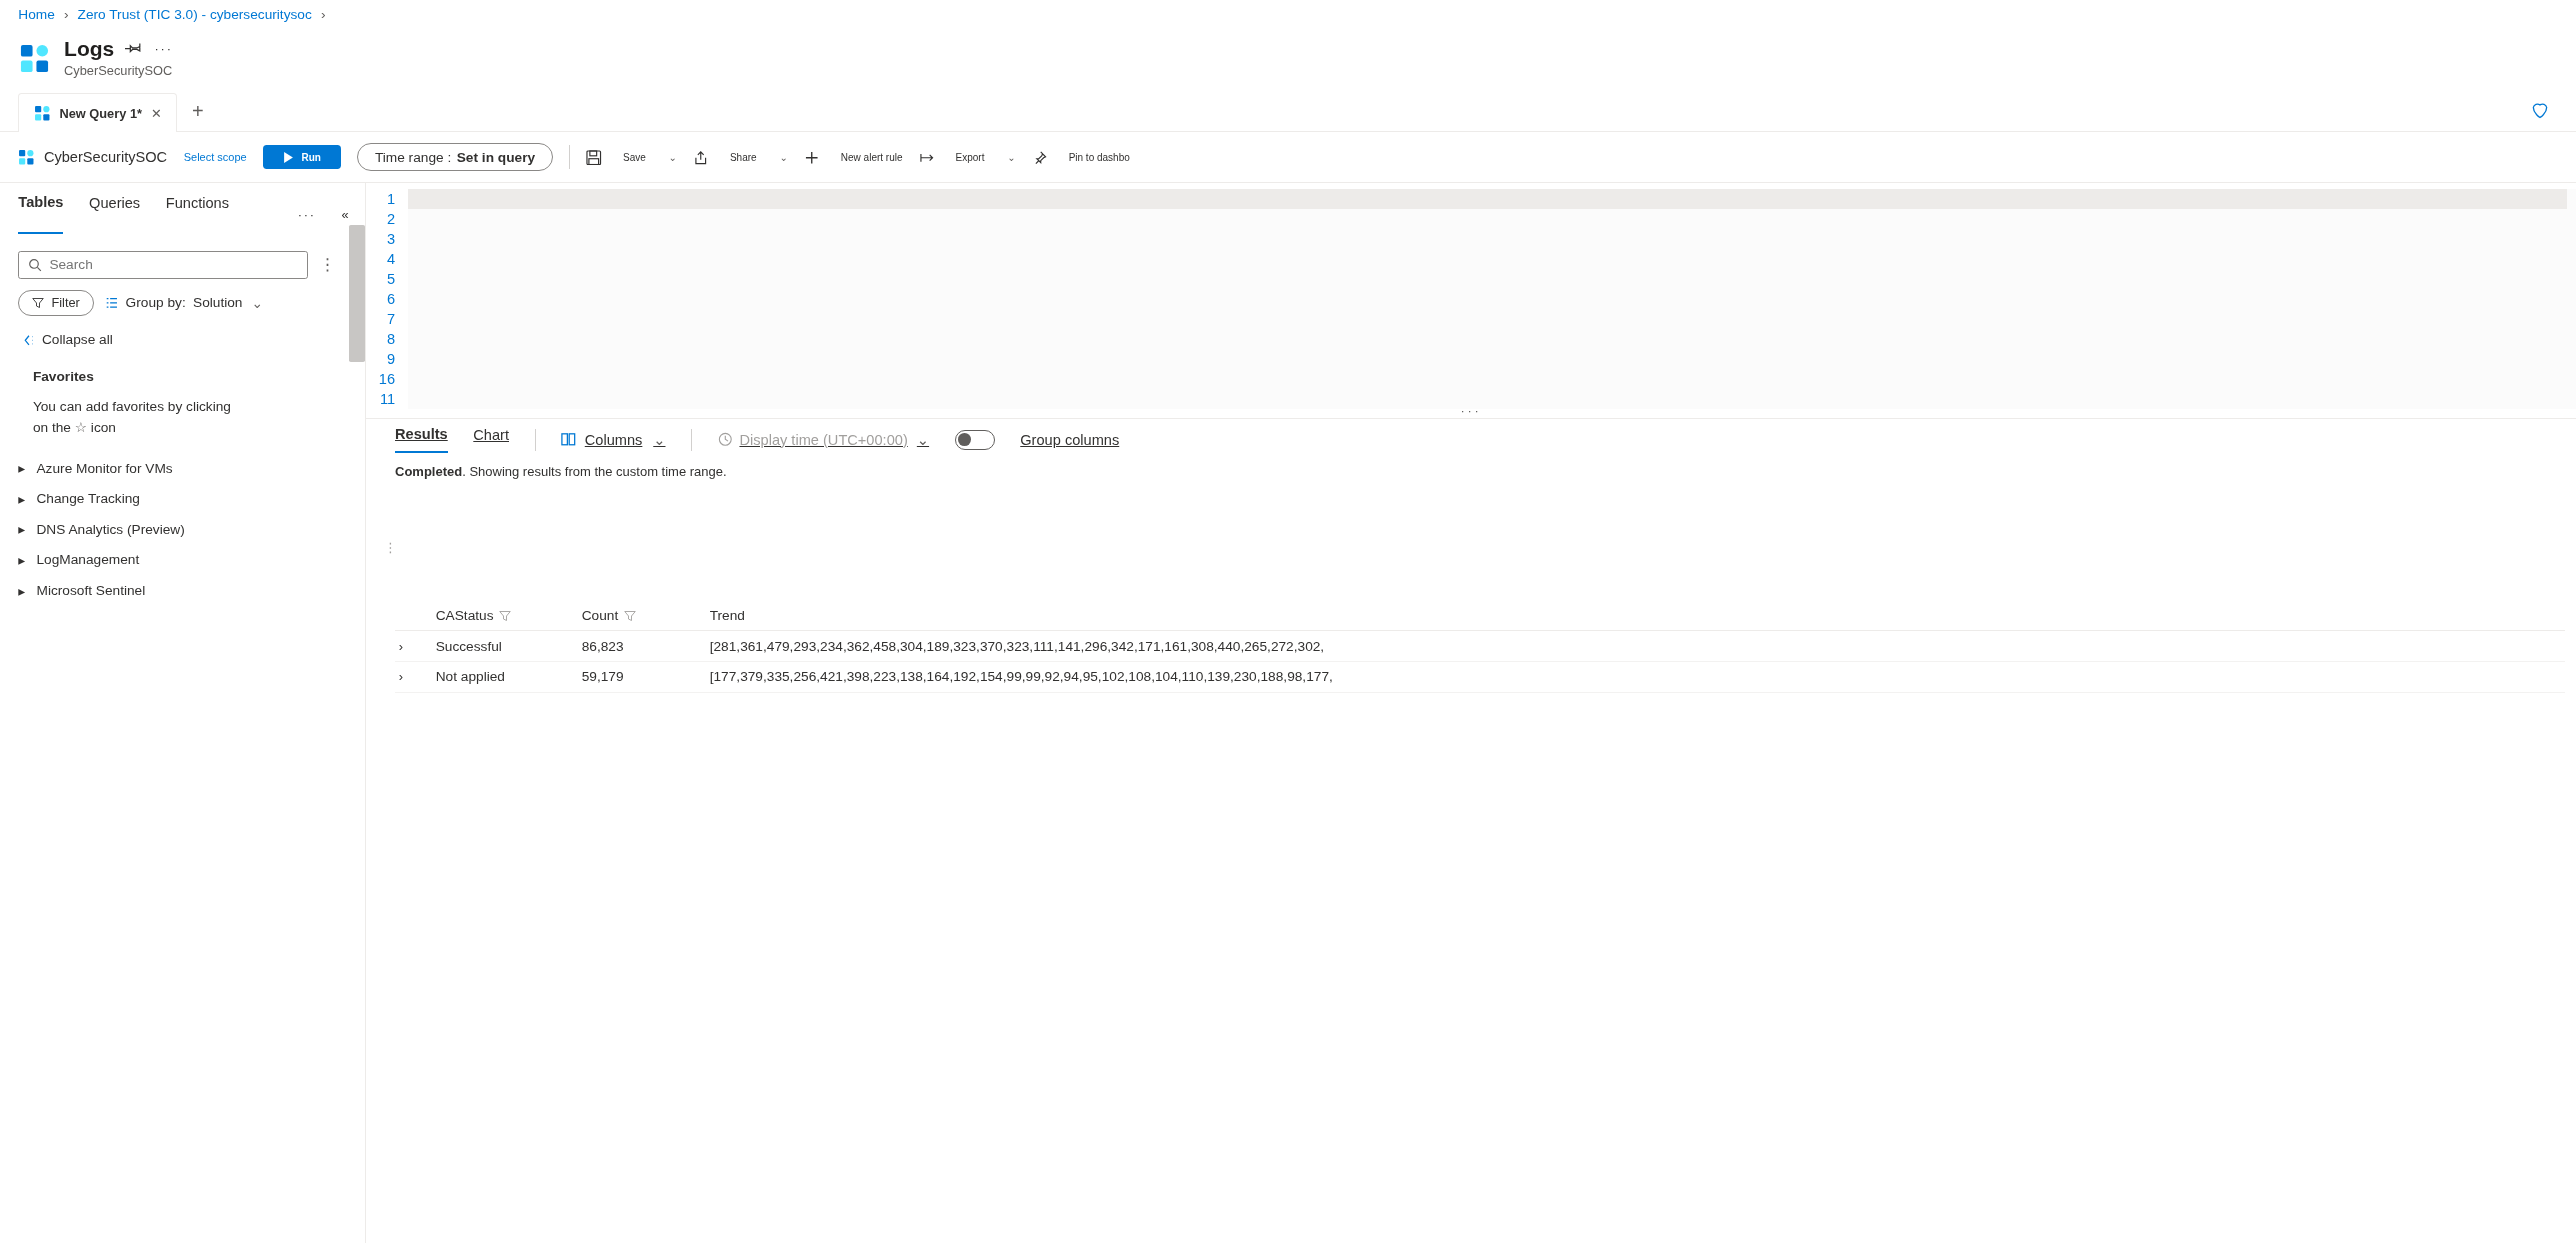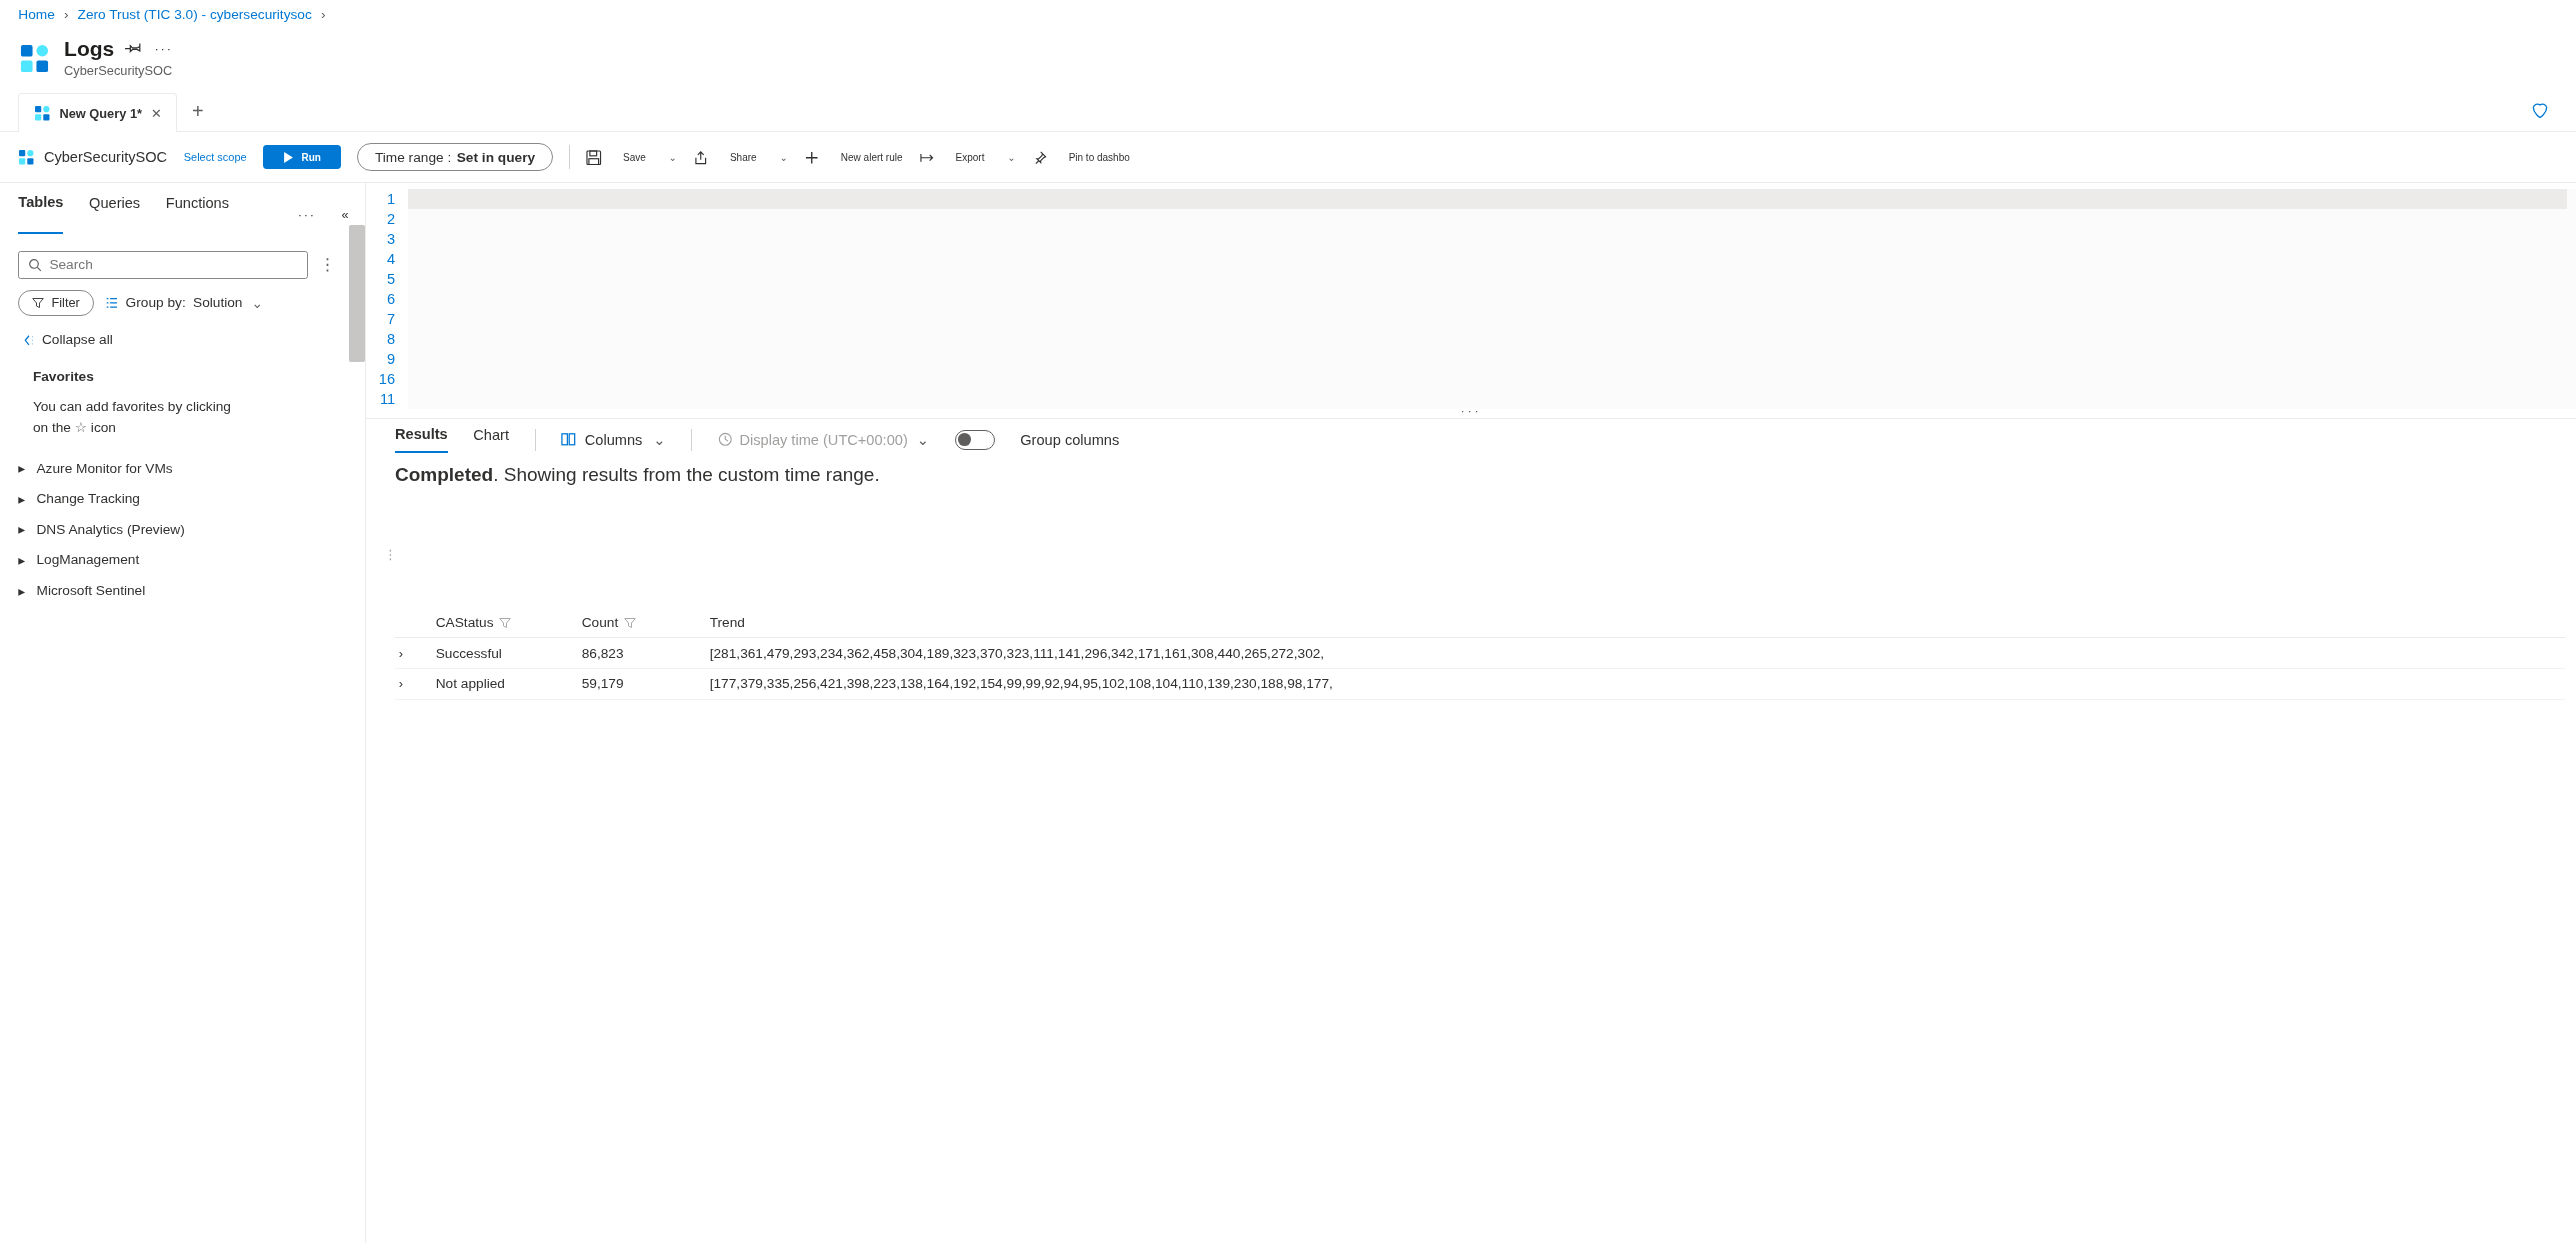--- a/index.html
+++ b/index.html
@@ -73,31 +73,31 @@
     .gutter { padding: 0 12.8px; text-align: right; color: #0078d4; background: #fff; user-select: none; }
     .gutter div { height: 20px; }
     .code { flex: 1; white-space: pre; background: #edebe933; padding-right: 9.1px; overflow-x: hidden; }
     .code .line { height: 20px; background: #edebe9; display: inline-block; min-width: 100%; }
     .kw { color: #0000ff; }
     .ident { color: #000000; }
     .op { color: #000000; }
     .truncate-dots { color: #605e5c; text-align: center; font-size: 12.8px; height: 9.1px; line-height: 3.7px; letter-spacing: 2.7px; }
 
     
-    .results-bar { display: flex; align-items: center; padding: 7.3px 22px 0 29px; gap: 25.6px; border-top: 0.9px solid #edebe9; font-size: 14.6px; }
+    .results-bar { display: flex; align-items: center; padding: 7.3px 22px 0 29px; gap: 25.6px; border-top: 0.9px solid #edebe9; font-size: 14.6px; text-decoration: underline; }
     .results-tab { padding-bottom: 9.1px; color: #323130; }
     .results-tab.active { font-weight: 600; border-bottom: 2.7px solid #0078d4; }
     .res-sep { width: 0.9px; height: 22px; background: #d2d0ce; }
     .columns-btn { display: flex; align-items: center; gap: 9.1px; color: #323130; }
     .display-time { color: #a19f9d; display: flex; align-items: center; gap: 7.3px; }
     .toggle { width: 40px; height: 20px; border: 0.9px solid #605e5c; border-radius: 11px; position: relative; }
     .toggle .knob { width: 12.8px; height: 12.8px; background: #605e5c; border-radius: 50%; position: absolute; left: 2.7px; top: 2.7px; }
     .group-cols { font-size: 14.6px; color: #323130; }
 
-    .status-msg { padding: 11px 29px; font-size: 19px; }
+    .status-msg { padding: 11px 29px; font-size: 13px; }
     .status-msg b { font-weight: 600; }
 
     
     .results-grid { padding: 3.7px 11px 0 29px; font-size: 13.7px; }
     .grid-header, .grid-row { display: flex; align-items: flex-start; padding: 7.3px 3.7px; }
     .grid-header { color: #323130; border-bottom: 0.9px solid #edebe9; }
     .grid-header .col, .grid-row .col { display: flex; align-items: center; gap: 5.5px; }
     .filter-icon { color: #a19f9d; }
     .exp-col { width: 37px; color: #323130; font-size: 12.8px; }
     .col-castatus { width: 146px; }

